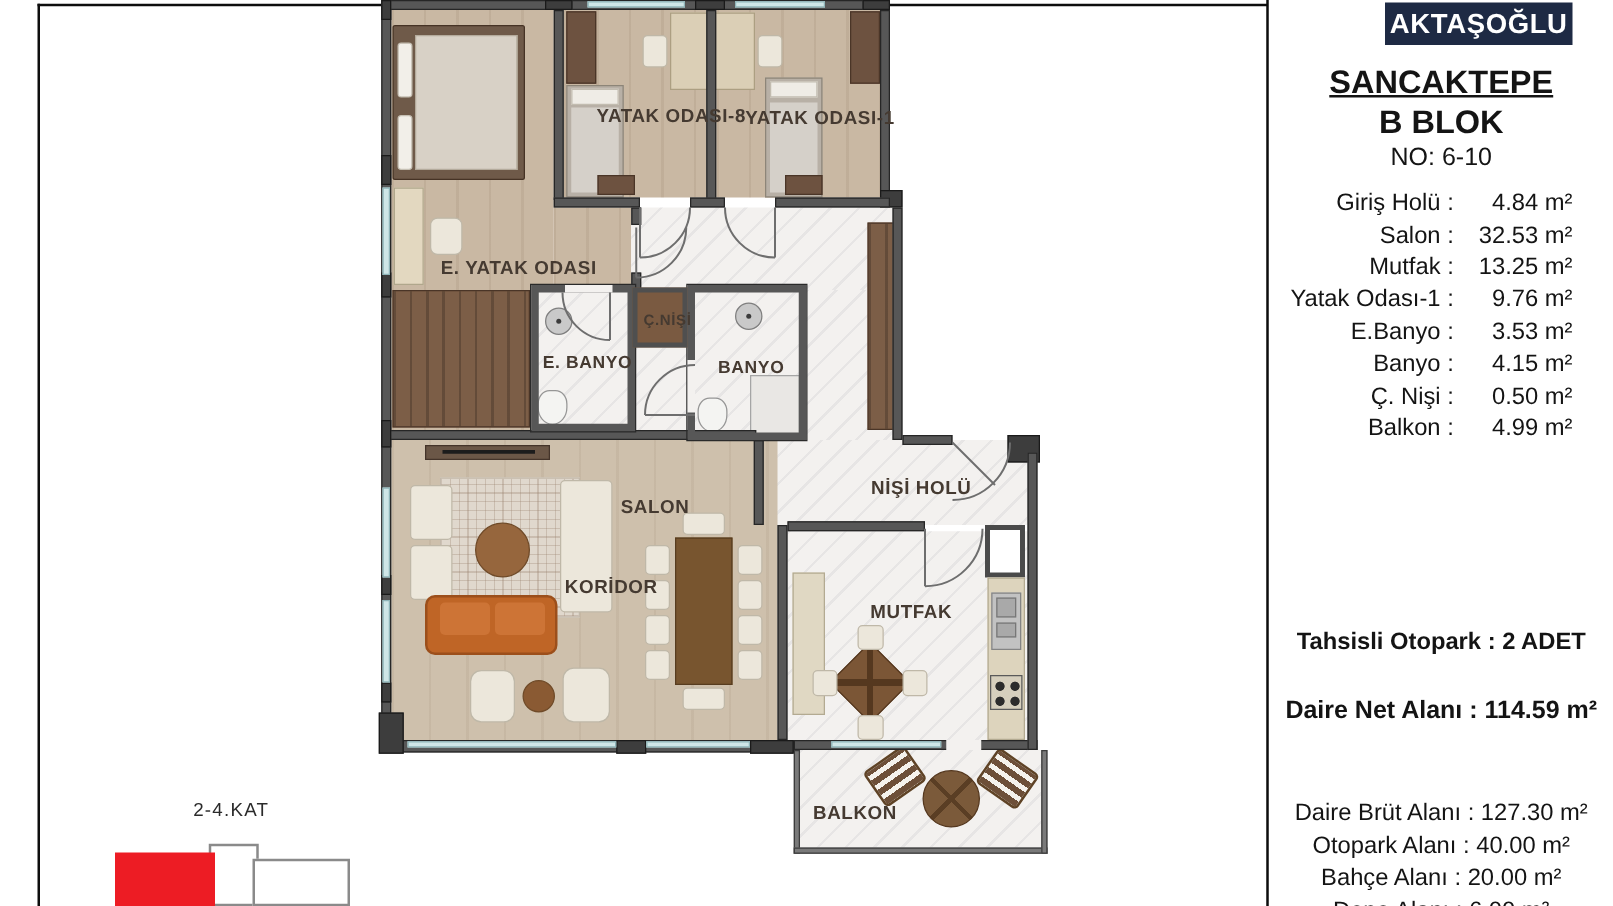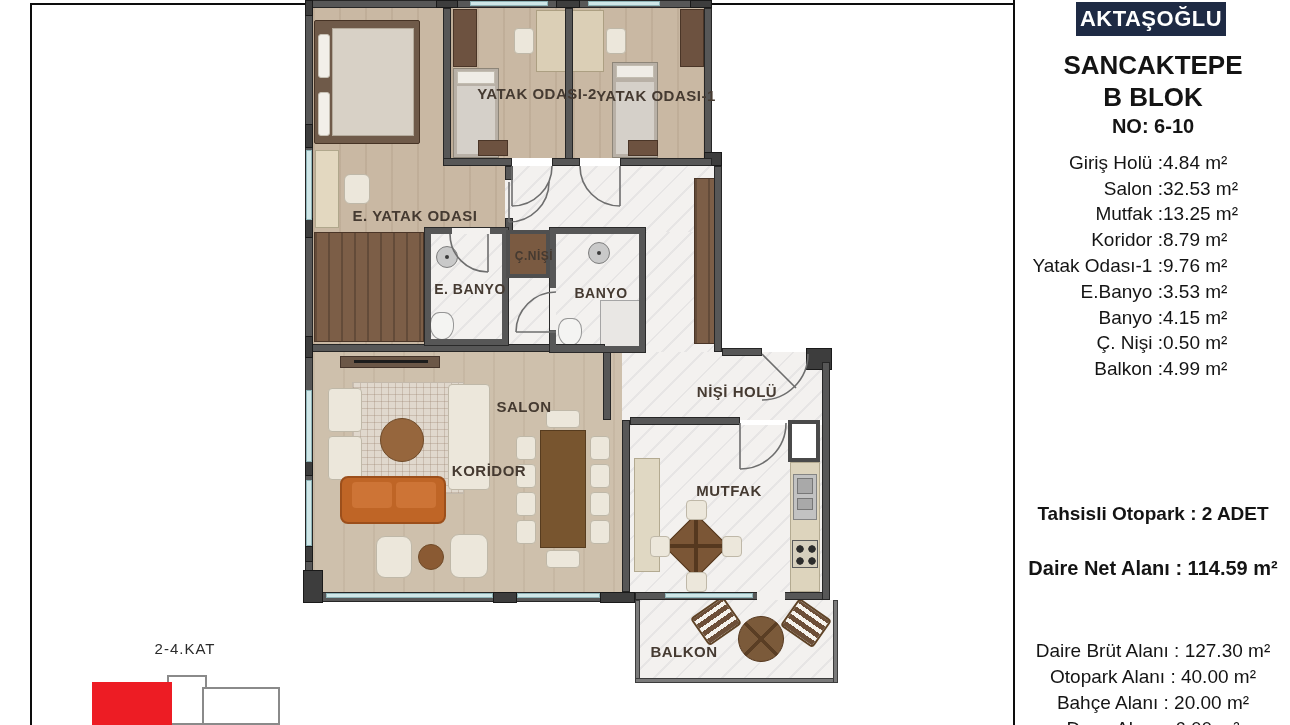--- a/index.html
+++ b/index.html
@@ -18,24 +18,24 @@
   .wallb{background:#7a7a7a;border:1px solid #3c3c3c;}
   .bathbox{border:6px solid #575757;outline:1px solid #2a2a2a;background:transparent;}
   .gap{background:#f3f1ef;}
   .win{background:#cfe6e7;border:1px solid #8fb5b9;}
   
   .beige{background:#ece7db;border:1px solid #bfb8a8;border-radius:4px;}
   .darkwood{background:#6d5240;border:1px solid #4a3527;}
   .wardrobe{background-color:#7c5e47;background-image:repeating-linear-gradient(90deg,rgba(0,0,0,0.20) 0 2px,transparent 2px 13px);border:1px solid #4a3527;}
   .plabel{color:#453a31;font-weight:bold;letter-spacing:0.5px;white-space:nowrap;transform:translate(-50%,-50%);font-size:15px;}
   
-  .side-center{left:1020px;width:266px;text-align:center;color:#141414;font-weight:bold;}
+  .side-center{left:1020px;width:266px;text-align:center;color:#141414;}
   .arearow{display:flex;height:25.8px;align-items:center;justify-content:flex-end;padding-right:28px;font-size:19px;color:#141414;}
   .alabel{text-align:right;}
-  .avalue{width:95px;text-align:left;}
+  .avalue{width:95px;text-align:right;}
   .exline{height:26px;font-size:19px;text-align:center;color:#141414;}
   .keyrect{background:#ffffff;border:2px solid #8a8a8a;}
 </style>
 </head>
 <body>
 
 <div id="stage">
 
   <div class="abs frameline" style="left:30px;top:3px;width:984px;height:2px;"></div>
   <div class="abs frameline" style="left:30px;top:3px;width:2px;height:722px;"></div>
@@ -198,60 +198,56 @@
           <line x1="488" y1="234" x2="488" y2="272"></line>
         <path d="M556,292 A40,40 0 0 0 516,332"></path>
           <line x1="556" y1="332" x2="516" y2="332"></line>
         <path d="M808,354 A46,46 0 0 1 762,400"></path>
           <line x1="762" y1="354" x2="796" y2="388"></line>
         <path d="M786,423 A46,46 0 0 1 740,469"></path>
           <line x1="740" y1="423" x2="740" y2="469"></line>
       </g>
     </svg>
 
-    <div class="abs plabel" style="left:537px;top:93px;">YATAK ODASI-2</div>
+    <div class="abs plabel" style="left:537px;top:93px;">YATAK ODASI-8</div>
     <div class="abs plabel" style="left:656px;top:95px;">YATAK ODASI-1</div>
     <div class="abs plabel" style="left:415px;top:215px;">E. YATAK ODASI</div>
     <div class="abs plabel" style="left:534px;top:256px;font-size:12px;">Ç.NİŞİ</div>
     <div class="abs plabel" style="left:470px;top:289px;font-size:14px;">E. BANYO</div>
     <div class="abs plabel" style="left:601px;top:293px;font-size:14px;">BANYO</div>
     <div class="abs plabel" style="left:737px;top:391px;">NİŞİ HOLÜ</div>
     <div class="abs plabel" style="left:524px;top:406px;">SALON</div>
     <div class="abs plabel" style="left:489px;top:470px;">KORİDOR</div>
     <div class="abs plabel" style="left:729px;top:490px;">MUTFAK</div>
     <div class="abs plabel" style="left:684px;top:651px;">BALKON</div>
   </div>
 
   <div class="abs" style="left:130px;top:640px;width:110px;text-align:center;font-size:15px;letter-spacing:1px;color:#2b2b2b;">2-4.KAT</div>
   <div class="abs keyrect" style="left:167px;top:675px;width:40px;height:50px;"></div>
   <div class="abs keyrect" style="left:202px;top:687px;width:78px;height:38px;"></div>
   <div class="abs" style="left:92px;top:682px;width:80px;height:43px;background:#ed1c24;"></div>
 
-  <div class="abs" style="left:1076px;top:2px;width:150px;height:34px;background:#1e2a44;color:#ffffff;font-weight:bold;font-size:22px;letter-spacing:0.5px;text-align:center;line-height:34px;">AKTAŞOĞLU</div>
-
-  <div class="abs side-center" style="top:50px;font-size:26px;font-weight:bold;line-height:31px;">SANCAKTEPE</div>
+  <div class="abs" style="left:1108px;top:2px;width:150px;height:34px;background:#1e2a44;color:#ffffff;font-weight:bold;font-size:22px;letter-spacing:0.5px;text-align:center;line-height:34px;">AKTAŞOĞLU</div>
+
+  <div class="abs side-center" style="top:50px;font-size:26px;font-weight:bold;line-height:31px;text-decoration:underline;">SANCAKTEPE</div>
   <div class="abs side-center" style="top:82px;font-size:26px;font-weight:bold;line-height:31px;">B BLOK</div>
   <div class="abs side-center" style="top:115px;font-size:20px;">NO: 6-10</div>
 
   <div class="abs" style="left:1020px;top:150px;width:266px;">
       <div class="arearow">
         <span class="alabel">Giriş Holü :</span>
         <span class="avalue">4.84 m²</span>
       </div>
       <div class="arearow">
         <span class="alabel">Salon :</span>
         <span class="avalue">32.53 m²</span>
       </div>
       <div class="arearow">
         <span class="alabel">Mutfak :</span>
         <span class="avalue">13.25 m²</span>
-      </div>
-      <div class="arearow">
-        <span class="alabel">Koridor :</span>
-        <span class="avalue">8.79 m²</span>
       </div>
       <div class="arearow">
         <span class="alabel">Yatak Odası-1 :</span>
         <span class="avalue">9.76 m²</span>
       </div>
       <div class="arearow">
         <span class="alabel">E.Banyo :</span>
         <span class="avalue">3.53 m²</span>
       </div>
       <div class="arearow">

